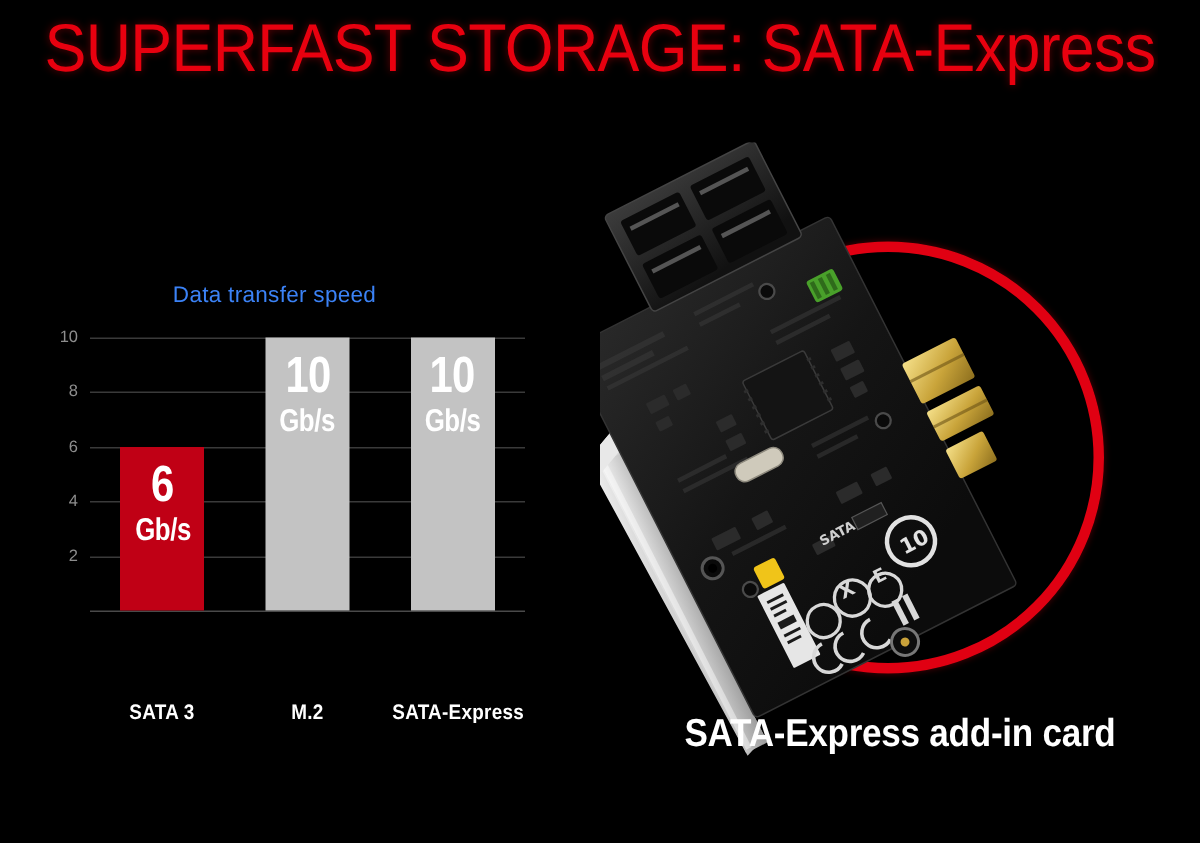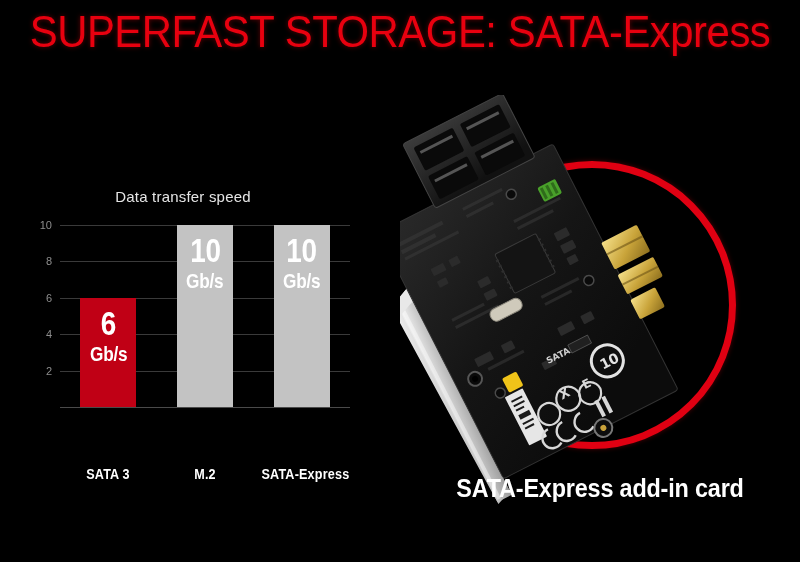--- a/index.html
+++ b/index.html
@@ -44,21 +44,21 @@
     top: 178px;
     width: 360px;
     height: 270px;
   }
   #chart-title {
     position: absolute;
     left: 0;
     top: 10px;
     width: 330px;
     text-align: center;
-    color: #e5e5e5;
+    color: #3b82f6;
     font-size: 15px;
     font-weight: 400;
     letter-spacing: 0.2px;
     white-space: nowrap;
   }
 
   
   #plot {
     position: absolute;
     left: 42px;

